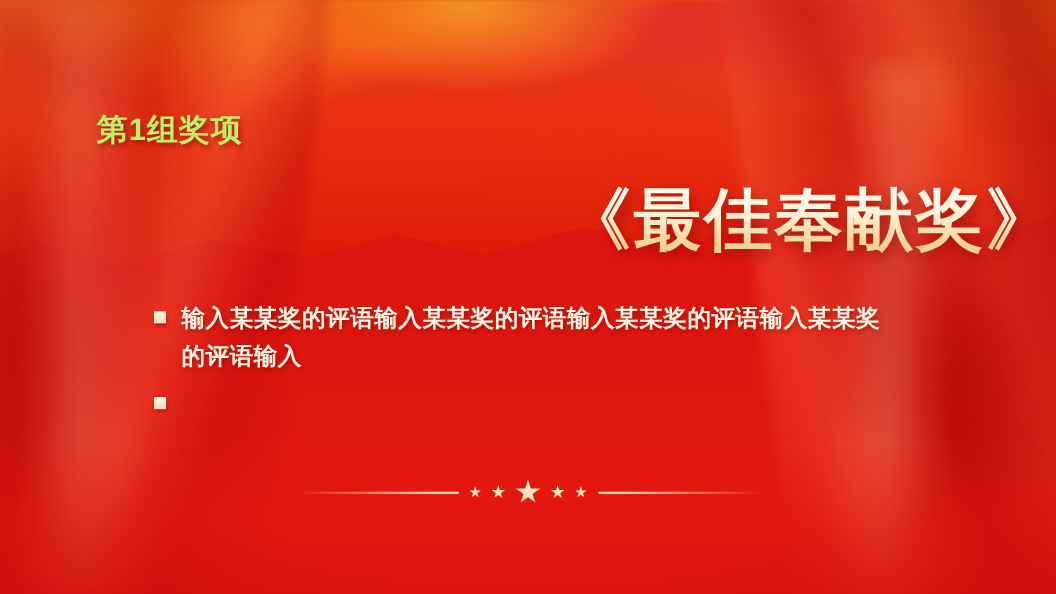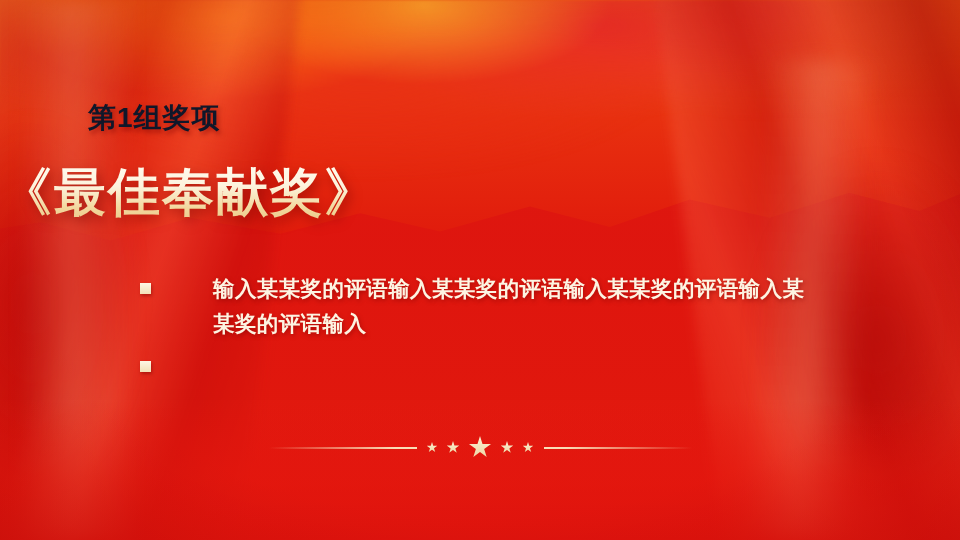--- a/index.html
+++ b/index.html
@@ -101,51 +101,50 @@
 
   
   .content { position: absolute; inset: 0; }
 
   .group-label {
     position: absolute;
     left: 88px; top: 99px;
     font-size: 28px;
     font-weight: bold;
     letter-spacing: 1px;
-    color: #0f172a;
+    color: #bef264;
     text-shadow: 2px 3px 5px rgba(120,0,0,.55);
     white-space: nowrap;
   }
 
   .award-title {
     position: absolute;
     left: 0; right: 0; top: 158px;
-    text-align: left;
-    font-size: 52px;
+    text-align: right;
+    font-size: 62px;
     font-weight: bold;
     letter-spacing: 2px;
     white-space: nowrap;
     background: linear-gradient(180deg, #fffdf3 0%, #fdf3dd 40%, #f2d79c 72%, #e8c183 100%);
     -webkit-background-clip: text;
     background-clip: text;
     color: transparent;
     -webkit-text-fill-color: transparent;
     filter: drop-shadow(3px 5px 6px rgba(115,0,0,.5));
   }
 
   .bullets {
     position: absolute;
     left: 140px; top: 272px;
     width: 672px;
   }
   .bullet-row {
     display: flex;
     align-items: flex-start;
     margin-bottom: 8px;
-    gap: 48px;
   }
   .bullet-mark {
     flex: 0 0 auto;
     width: 11px; height: 11px;
     margin-top: 11px;
     margin-right: 14px;
     background: linear-gradient(180deg, #fdf6e6 0%, #f3dfb6 100%);
     box-shadow: 1px 2px 3px rgba(120,0,0,.45);
   }
   .bullet-text {

